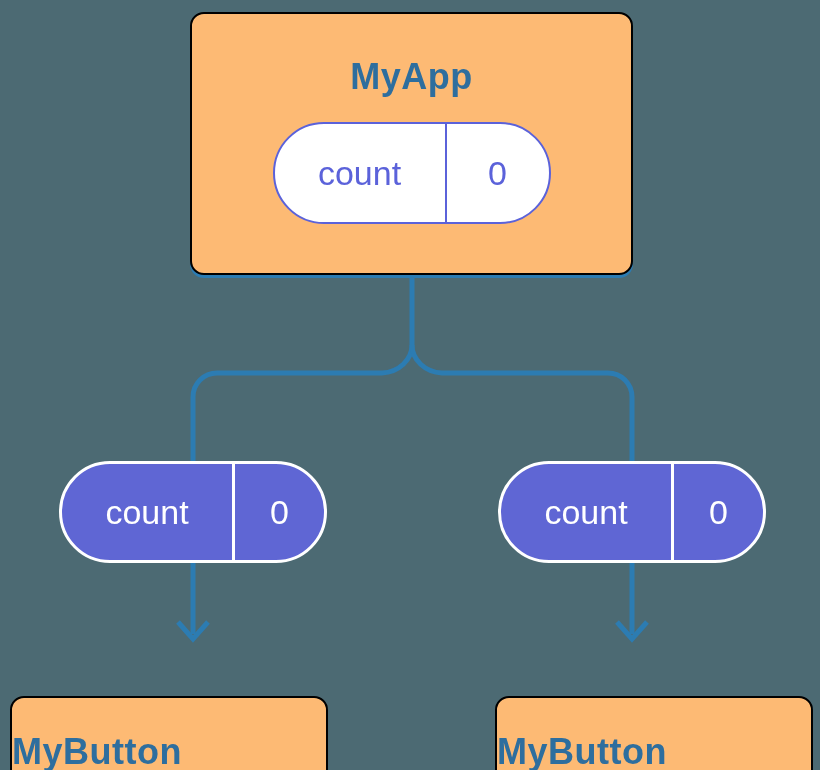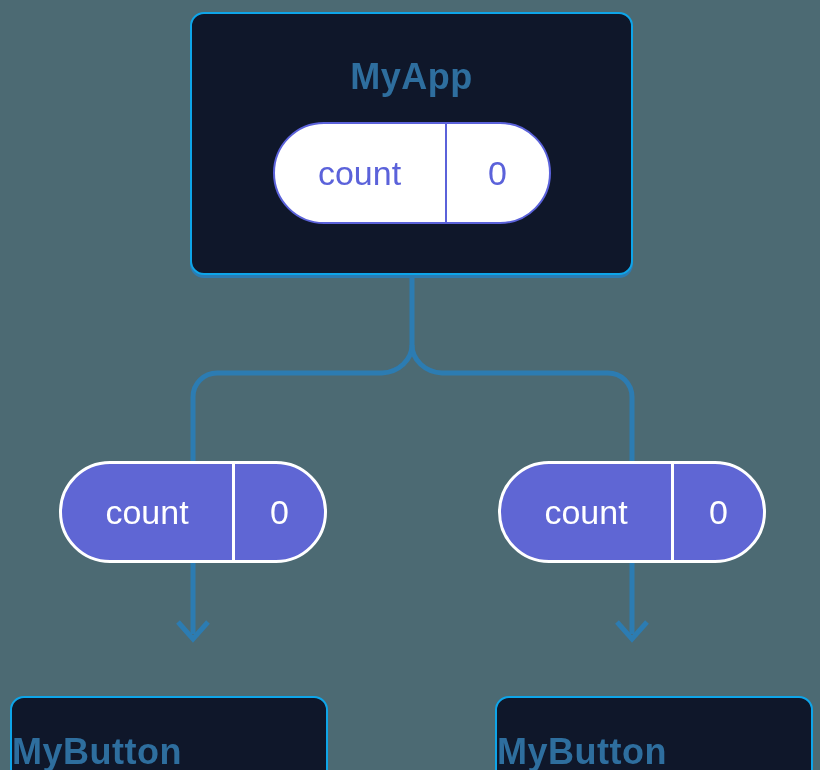--- a/index.html
+++ b/index.html
@@ -31,22 +31,22 @@
     stroke: #2c7cb2;
     stroke-width: 5;
     fill: none;
   }
   .connector-layer path.arrowhead {
     stroke-linejoin: miter;
     stroke-linecap: butt;
   }
   .card {
     position: absolute;
-    background: #0f172a;
-    border: 2px solid #0ea5e9;
+    background: #fdba74;
+    border: 2px solid #000000;
     border-radius: 14px;
     box-shadow: 0 3px 0 0 #2c7cb2;
     box-sizing: border-box;
     z-index: 2;
   }
   .node-title {
     color: #2e6e9e;
     font-weight: 700;
     font-size: 36px;
     letter-spacing: 0.5px;

